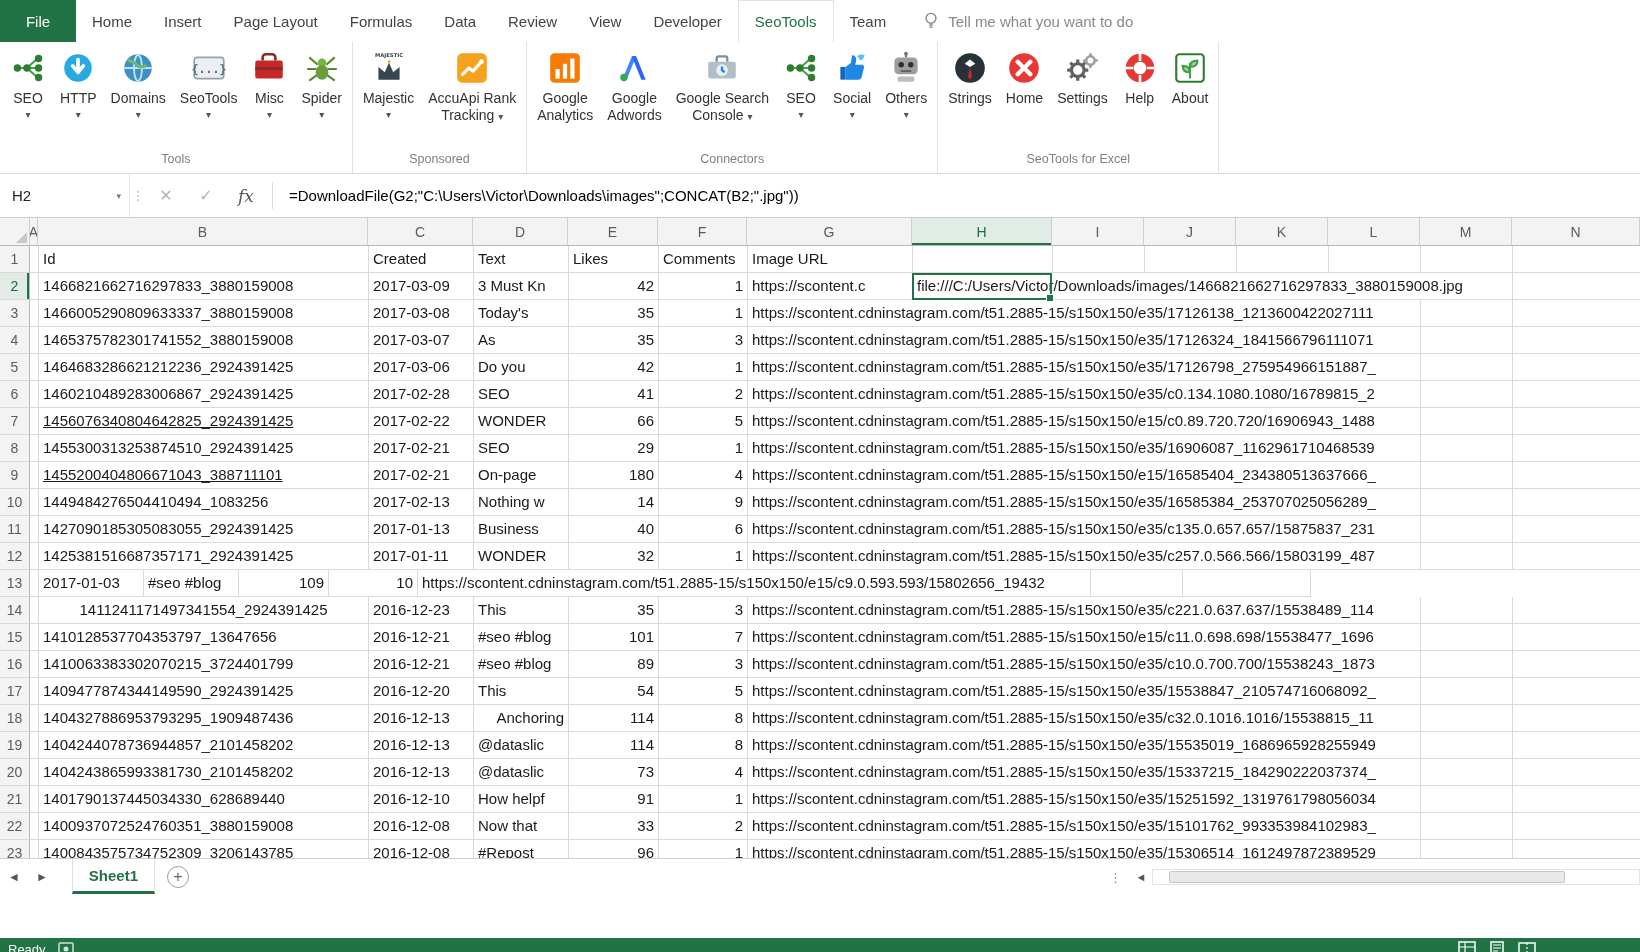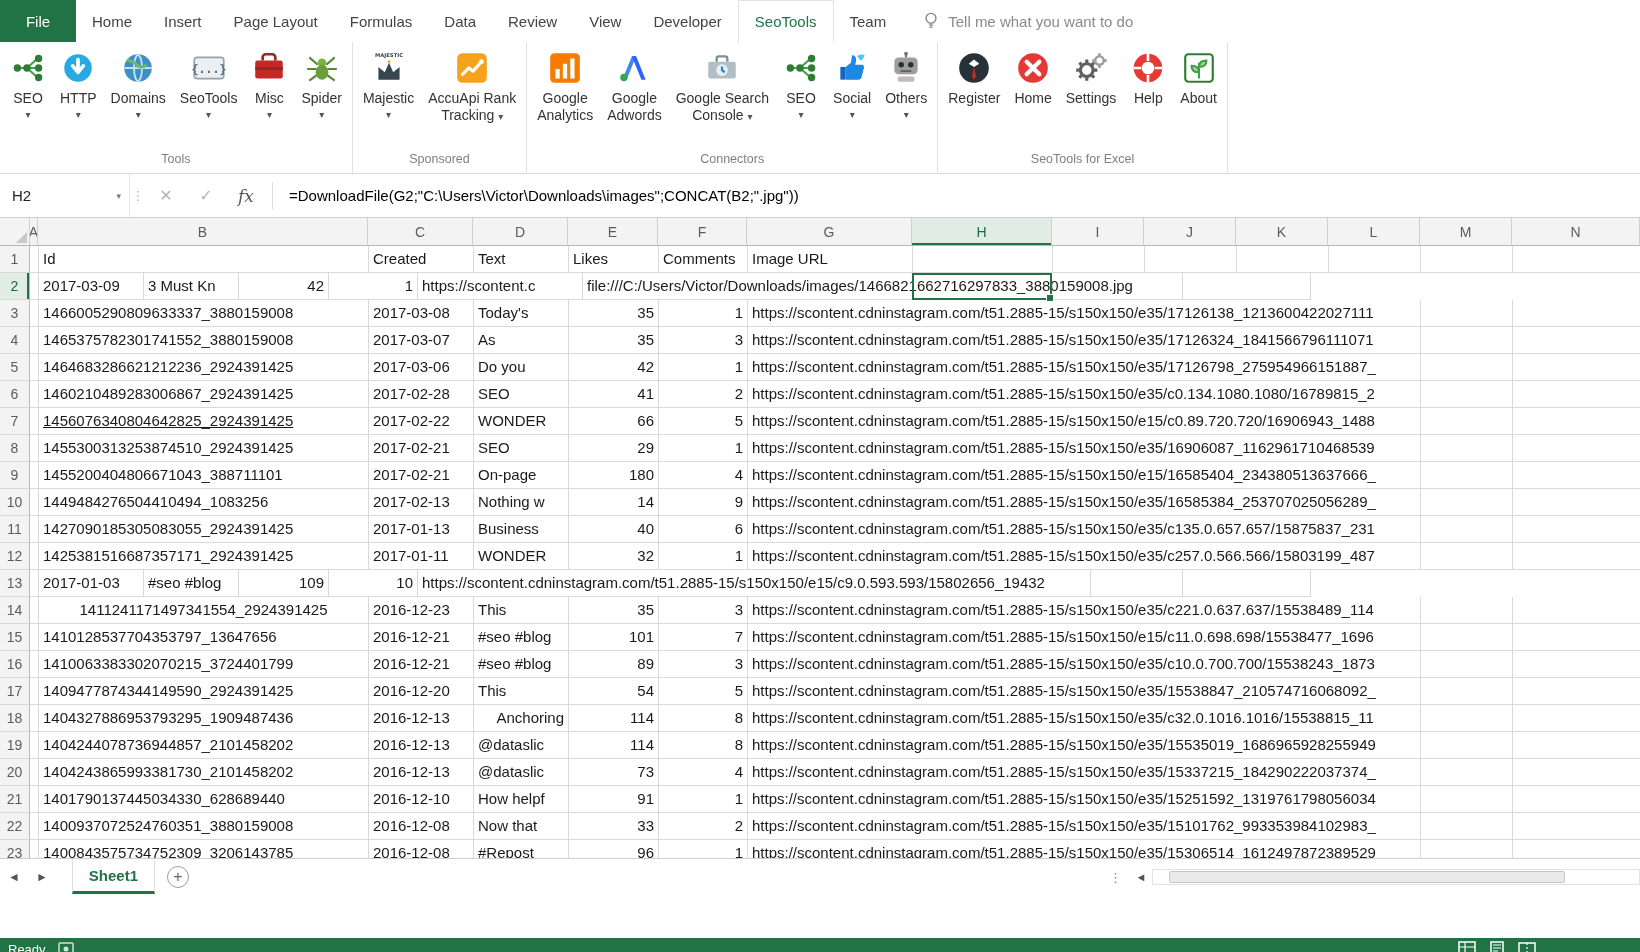--- a/index.html
+++ b/index.html
@@ -337,21 +337,21 @@
         <div class="ritems">
           <div class="rbtn">
             <div class="ricon">
               <svg viewBox="0 0 34 34">
                 <circle cx="17" cy="17" r="14" fill="#263238"></circle>
                 <path d="M17 9l-5 4 5 3 5-3z" fill="#fff"></path>
                 <path d="M17 16l-2 9 2 3 2-3z" fill="#c62828"></path>
               </svg>
             </div>
             <div class="rlbl">
-              <div class="rline">Register</div>
+              <div class="rline">Strings</div>
             </div>
           </div>
           <div class="rbtn">
             <div class="ricon">
               <svg viewBox="0 0 34 34">
                 <circle cx="17" cy="17" r="14" fill="#e53935"></circle>
                 <path d="M11 11l12 12M23 11L11 23" stroke="#fff" stroke-width="4" stroke-linecap="round"></path>
               </svg>
             </div>
             <div class="rlbl">
@@ -452,20 +452,21 @@
           <div class="cell" style="flex: 0 0 92px;"></div>
           <div class="cell" style="flex: 0 0 92px;"></div>
           <div class="cell" style="flex: 0 0 92px;"></div>
           <div class="cell" style="flex: 0 0 92px;"></div>
           <div class="cell" style="flex: 0 0 92px;"></div>
           <div class="cell" style="flex: 0 0 128px;"></div>
         </div>
         <div class="grow">
           <div class="rowhead sel">2</div>
           <div class="cell" style="flex: 0 0 8px;"></div>
+          <div class="cell" style="flex: 0 0 330px;">1466821662716297833_3880159008</div>
           <div class="cell" style="flex: 0 0 105px;">2017-03-09</div>
           <div class="cell" style="flex: 0 0 95px;">3 Must Kn</div>
           <div class="cell num" style="flex: 0 0 90px;">42</div>
           <div class="cell num" style="flex: 0 0 89px;">1</div>
           <div class="cell" style="flex: 0 0 165px;">https://scontent.c</div>
           <div class="cell spillhost" style="flex: 0 0 140px;">
             <span class="spill">file:///C:/Users/Victor/Downloads/images/1466821662716297833_3880159008.jpg</span>
           </div>
           <div class="cell" style="flex: 0 0 92px;"></div>
           <div class="cell" style="flex: 0 0 92px;"></div>
@@ -584,21 +585,21 @@
           <div class="cell" style="flex: 0 0 92px;"></div>
           <div class="cell" style="flex: 0 0 92px;"></div>
           <div class="cell" style="flex: 0 0 92px;"></div>
           <div class="cell" style="flex: 0 0 92px;"></div>
           <div class="cell" style="flex: 0 0 92px;"></div>
           <div class="cell" style="flex: 0 0 128px;"></div>
         </div>
         <div class="grow">
           <div class="rowhead">9</div>
           <div class="cell" style="flex: 0 0 8px;"></div>
-          <div class="cell" style="flex: 0 0 330px;">1455200404806671043_388711101</div>
+          <div class="cell" style="flex: 0 0 330px; text-decoration: underline;">1455200404806671043_388711101</div>
           <div class="cell" style="flex: 0 0 105px;">2017-02-21</div>
           <div class="cell" style="flex: 0 0 95px;">On-page</div>
           <div class="cell num" style="flex: 0 0 90px;">180</div>
           <div class="cell num" style="flex: 0 0 89px;">4</div>
           <div class="cell spillhost" style="flex: 0 0 165px;">
             <span class="spill">https://scontent.cdninstagram.com/t51.2885-15/s150x150/e15/16585404_234380513637666_</span>
           </div>
           <div class="cell" style="flex: 0 0 140px;"></div>
           <div class="cell" style="flex: 0 0 92px;"></div>
           <div class="cell" style="flex: 0 0 92px;"></div>

